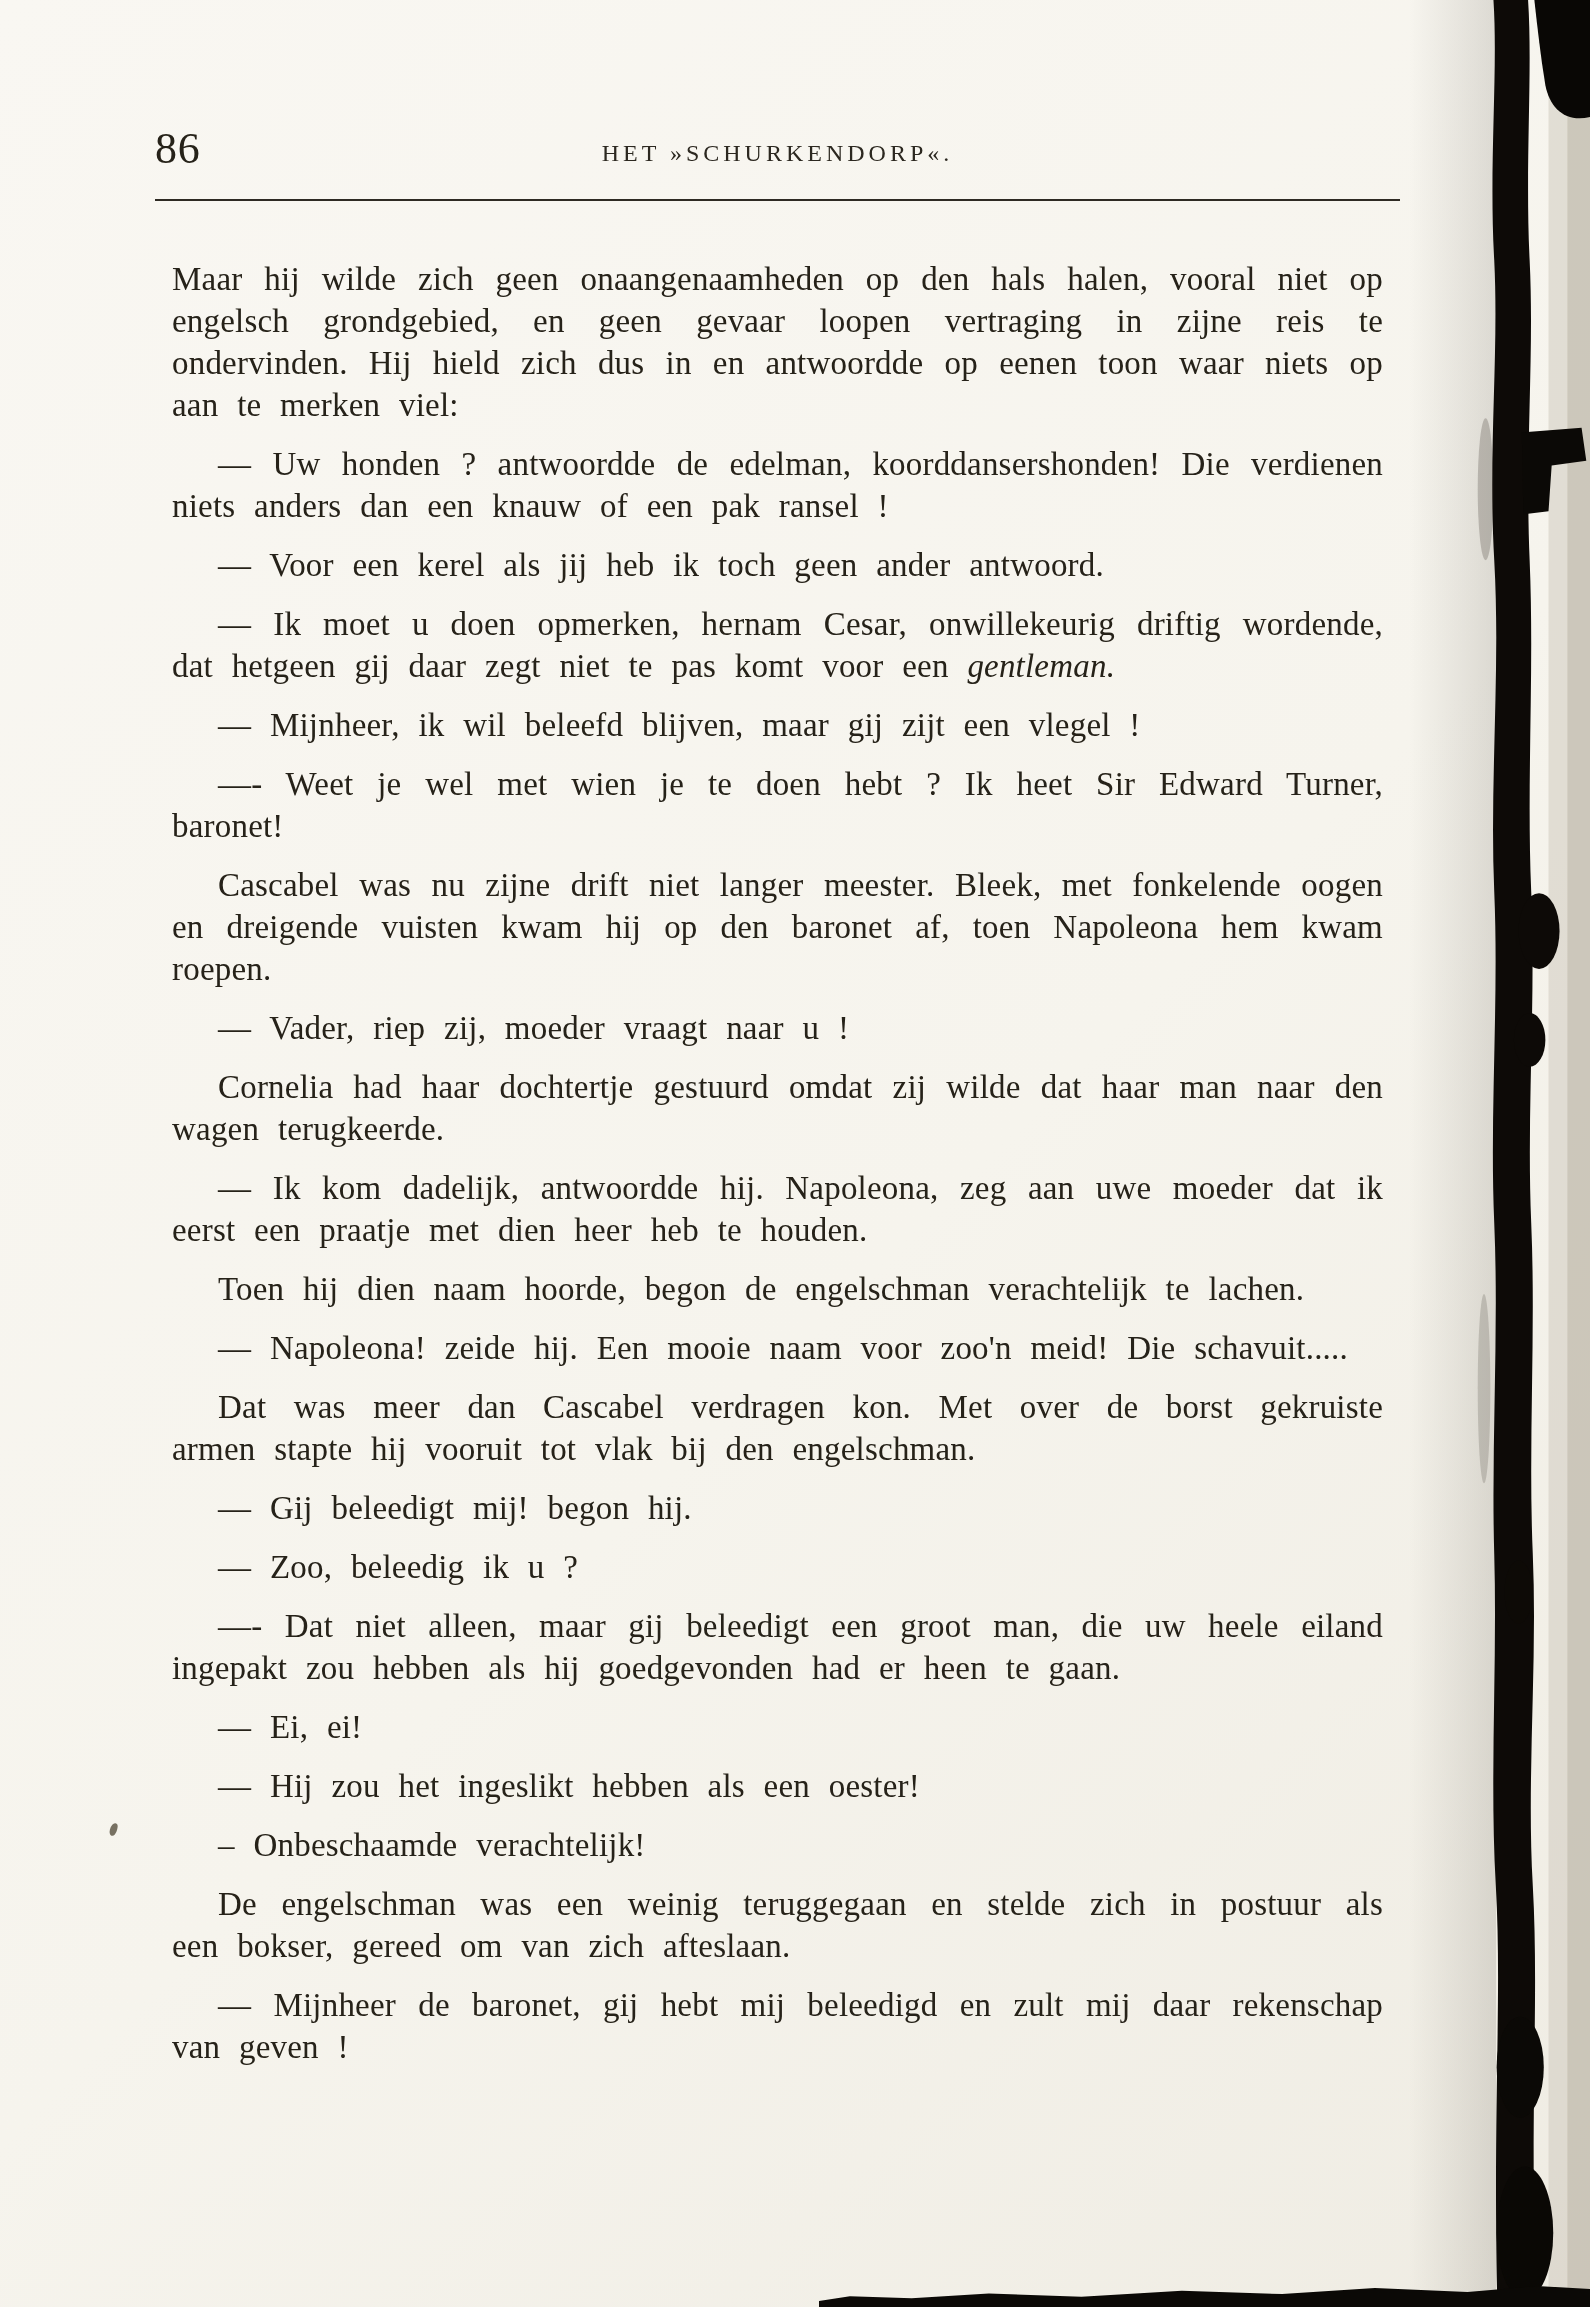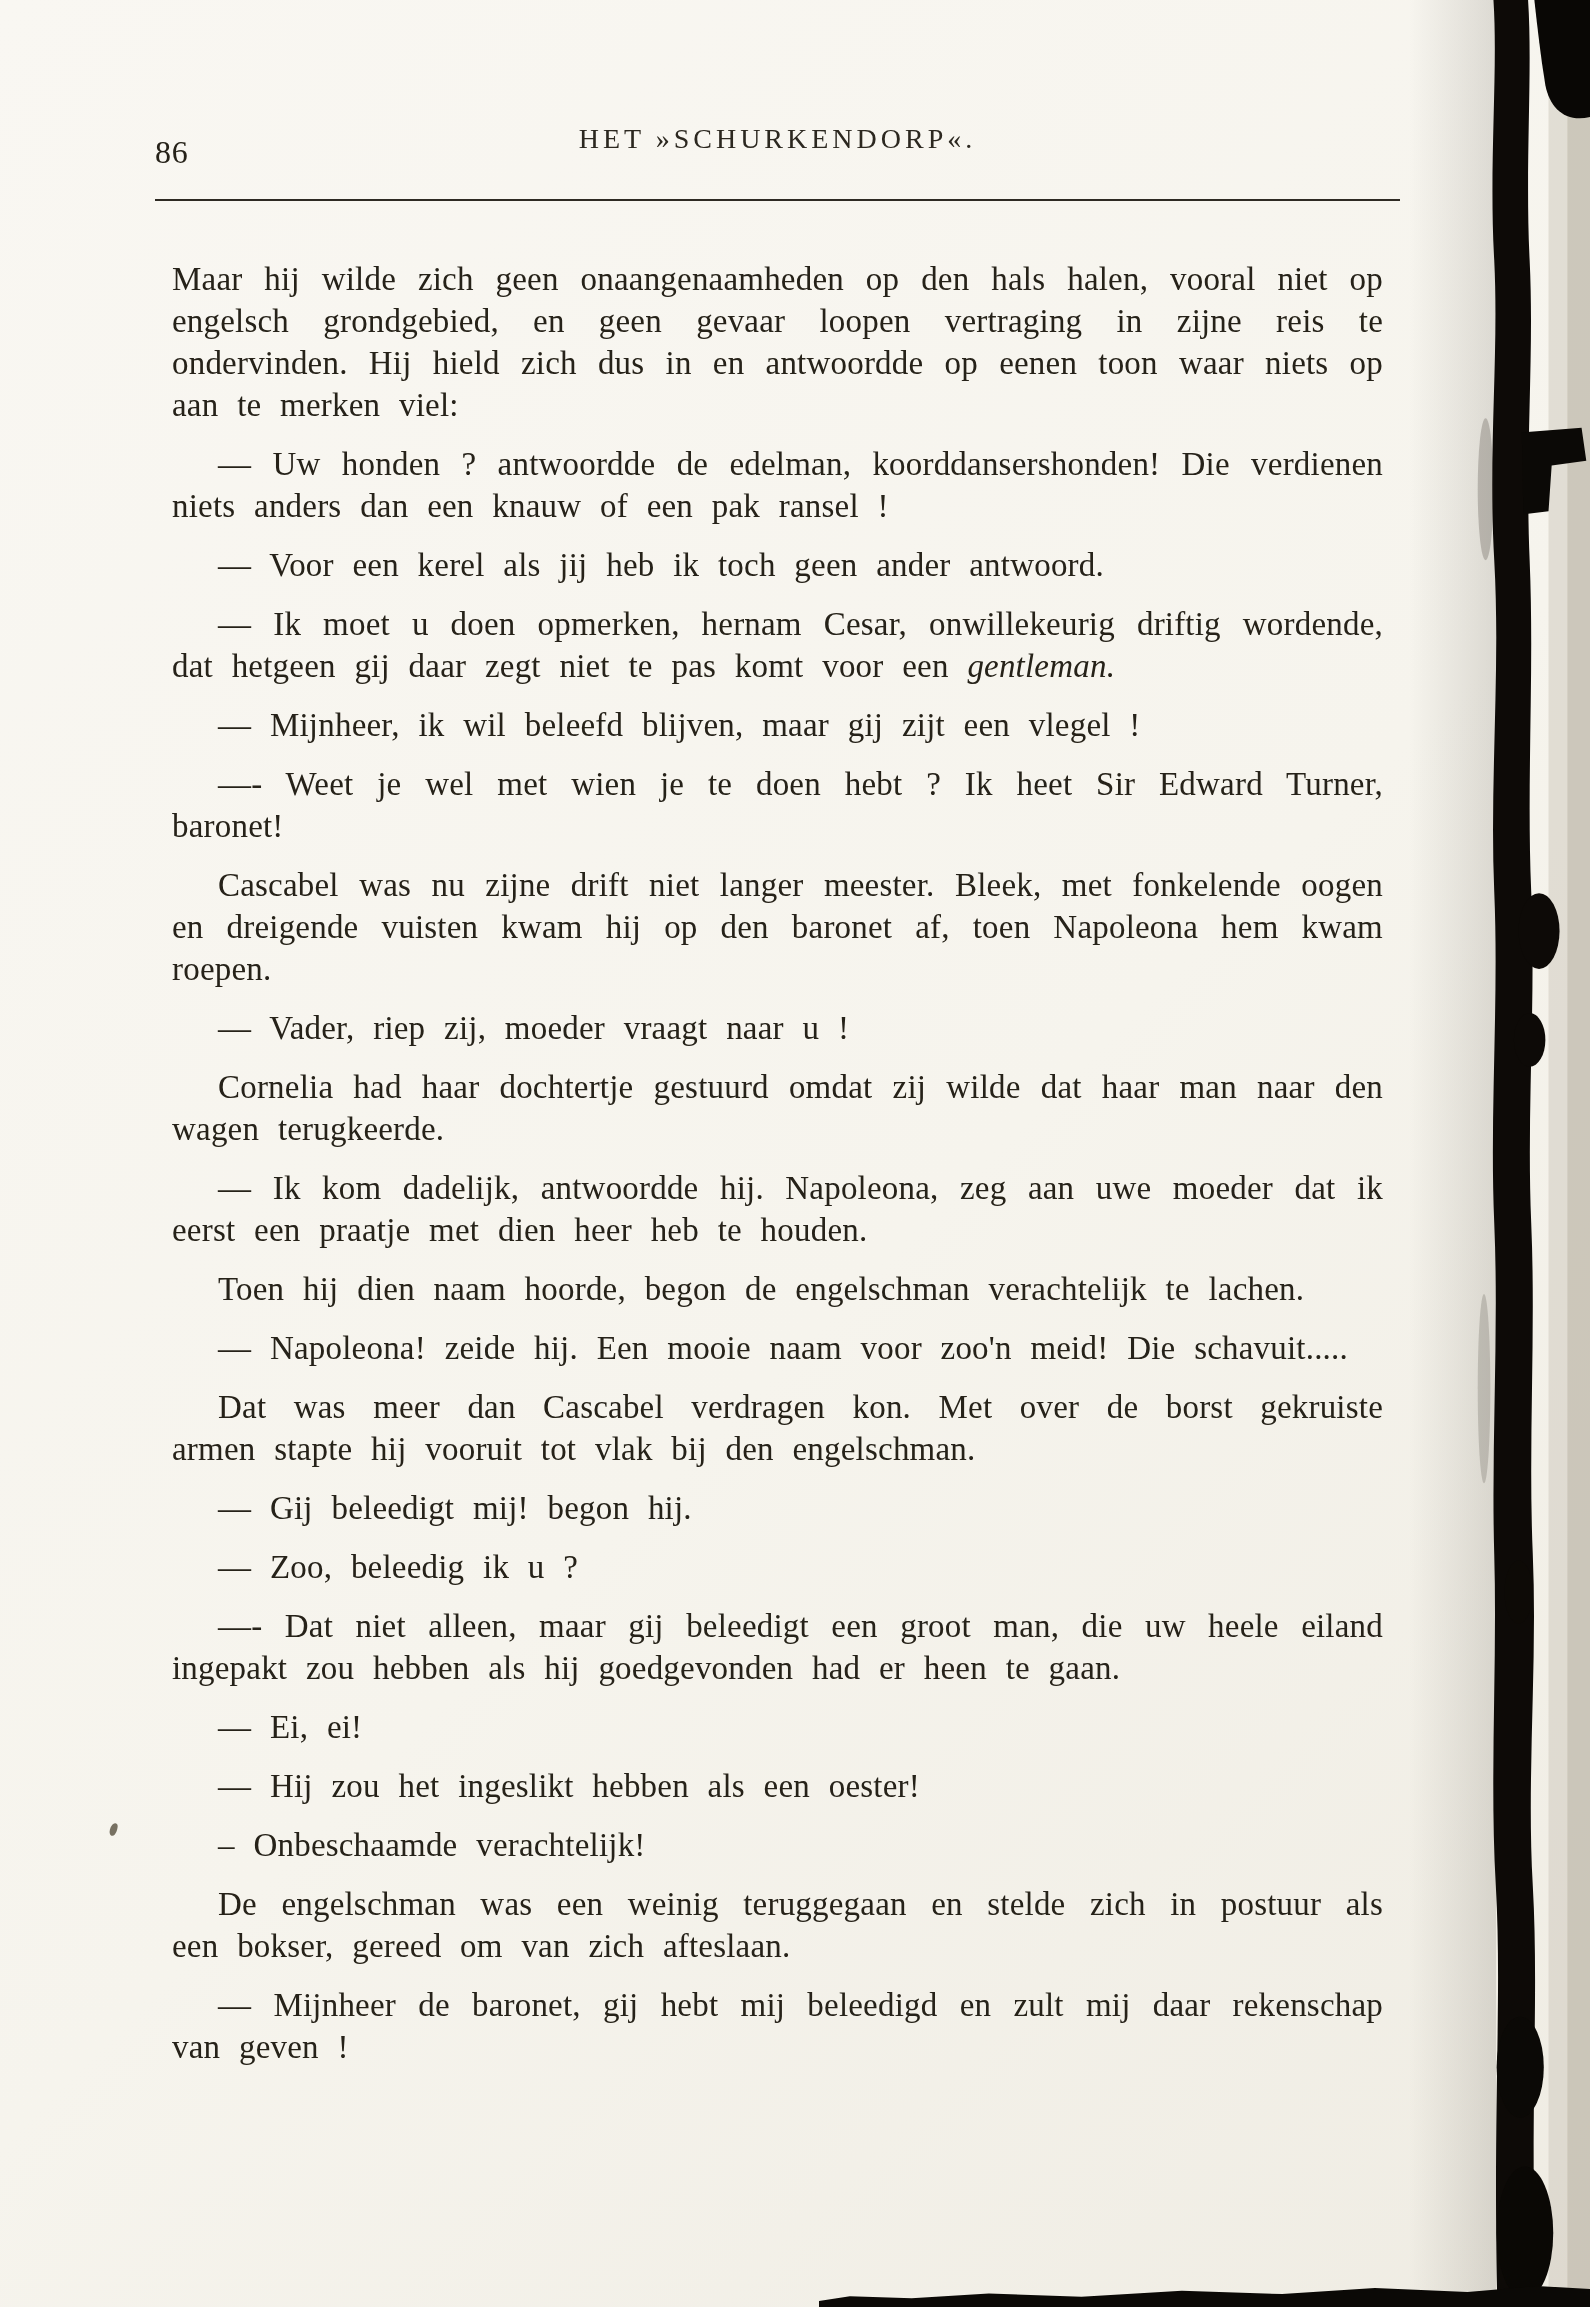--- a/index.html
+++ b/index.html
@@ -16,31 +16,31 @@
   .running-header {
     position: absolute;
     top: 123px;
     left: 155px;
     width: 1245px;
     height: 50px;
   }
   .page-number {
     position: absolute;
     left: 0;
-    top: 11px;
-    font-size: 32px;
+    top: 0;
+    font-size: 44px;
     letter-spacing: 0.8px;
   }
   .running-title {
     position: absolute;
     left: 0;
     right: 0;
-    top: 0;
+    top: 17px;
     text-align: center;
-    font-size: 28px;
+    font-size: 24px;
     letter-spacing: 4px;
     color: #2c2820;
   }
   .header-rule {
     position: absolute;
     top: 199px;
     left: 155px;
     width: 1245px;
     height: 2.4px;
     background: #2e2a23;

